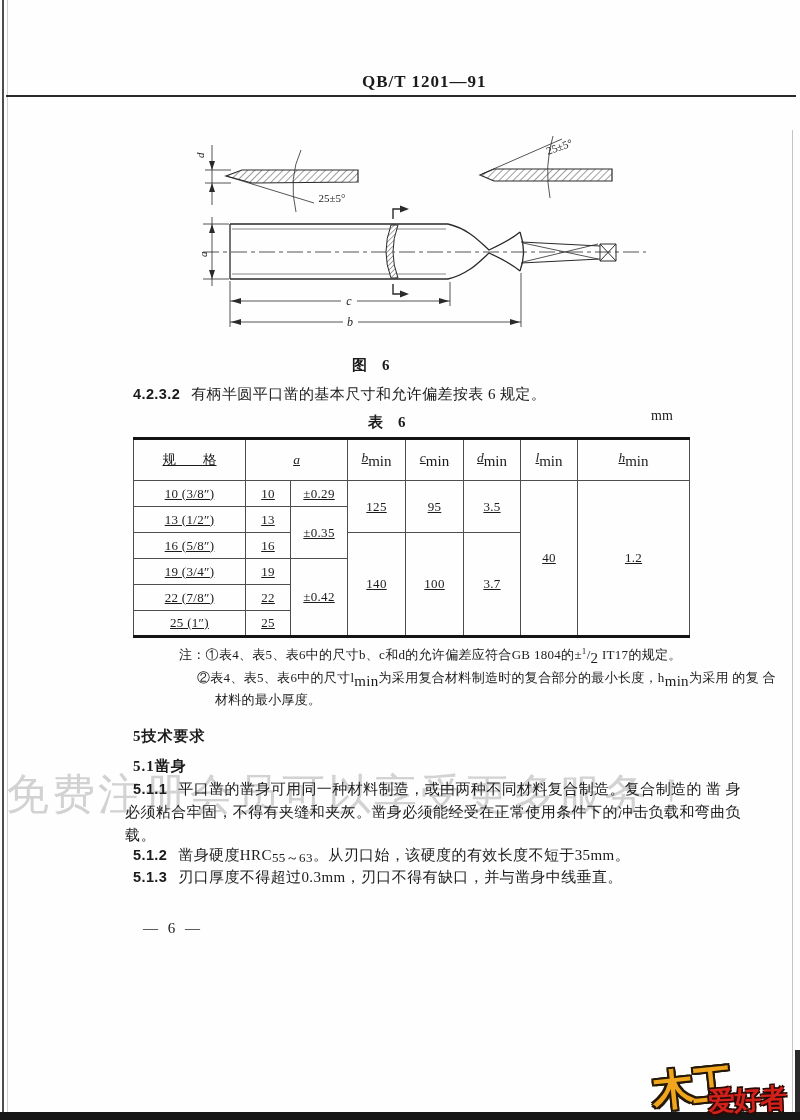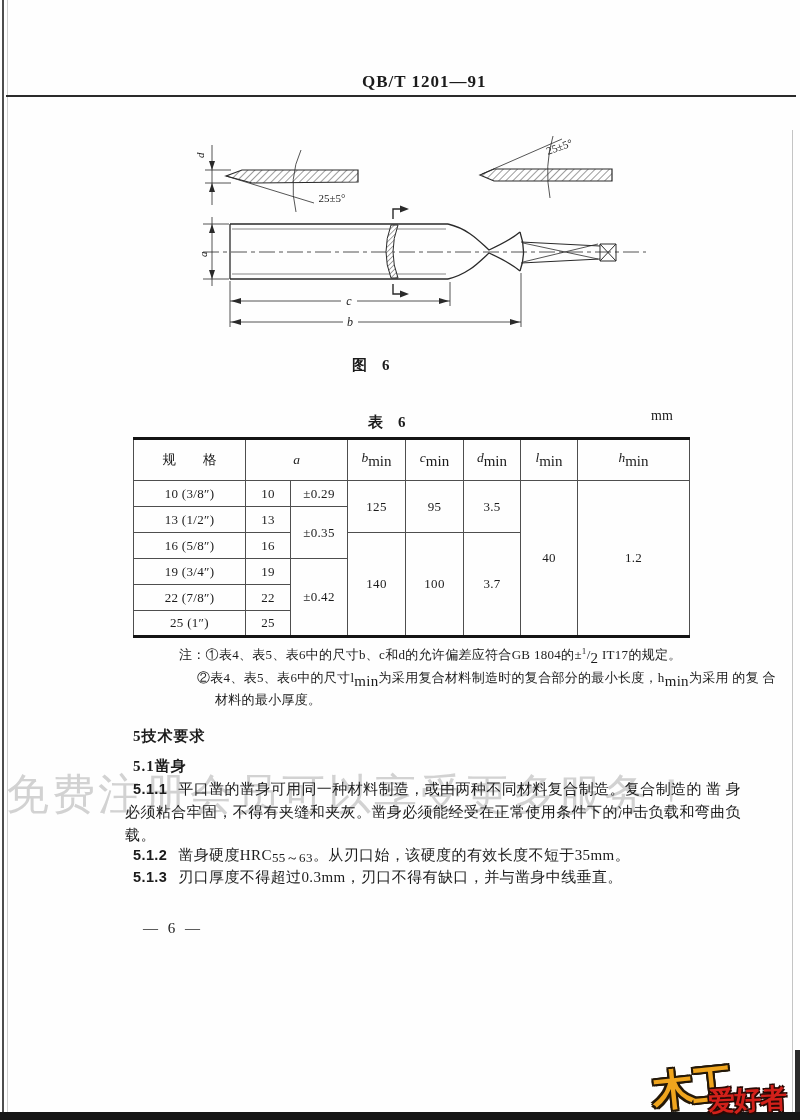--- a/index.html
+++ b/index.html
@@ -25,21 +25,21 @@
   .clause { font-size:15px; letter-spacing:0.4px; }
   .clause .num { font-weight:bold; font-family:"Liberation Sans",sans-serif; margin-right:11px; font-size:14.5px; }
   .c4232 { left:133px; top:385px; }
   .tbl-caption { left:368px; top:413px; font-size:15px; font-weight:600;text-align:center; }
   .unit { left:651px; top:408px; font-size:14px; }
 
   table.t6 { position:absolute; left:133px; top:437px; width:556px;
     border-collapse:collapse; table-layout:fixed; font-size:13px;
     border-top:3px solid #141414; border-bottom:3px solid #141414; z-index:2; }
   .t6 th, .t6 td { border:1px solid #4e4e4e; text-align:center; vertical-align:middle;
-    font-weight:normal; padding:0; background:transparent; }
+    font-weight:normal; padding:0; background:transparent;text-decoration:underline; }
   .t6 th { height:42px; font-size:13.5px; }
   .t6 td { height:26px; letter-spacing:0.3px; }
   .dimvar { font-style:italic; font-family:"Liberation Serif",serif; }
   .t6 sub, .note sub { font-size:15px; }
   .note sup { font-size:9px; }
   .spec-head { letter-spacing:0; }
 
   .note { font-size:13px; letter-spacing:0.3px;margin-left:40px; }
   .n1 { left:139px; top:646px; }
   .n2 { left:157px; top:669px; }
@@ -153,20 +153,23 @@
       <polygon points="520,322 510,319 510,325" fill="#2a2a2a" stroke="none"></polygon>
       <rect x="343" y="315" width="15" height="13" fill="#fefefe" stroke="none"></rect>
     </g>
     <text transform="translate(207,257) rotate(-90)" font-size="11" font-style="italic" fill="#1b1b1b">a</text>
     <text x="349" y="305" text-anchor="middle" font-size="12" font-style="italic" fill="#1b1b1b">c</text>
     <text x="350" y="326" text-anchor="middle" font-size="12" font-style="italic" fill="#1b1b1b">b</text>
   </svg>
 
   <div class="abs fig-caption z2">图　6</div>
 
+  <div class="abs clause c4232 z2">
+    <span class="num">4.2.3.2</span><span>有柄半圆平口凿的基本尺寸和允许偏差按表 6 规定。</span>
+  </div>
 
   <div class="abs tbl-caption z2">表　6</div>
   <div class="abs unit z2">mm</div>
 
   <table class="t6">
     <colgroup>
       <col style="width:112px">
         <col style="width:45px">
         <col style="width:57px">
       <col style="width:58px">

